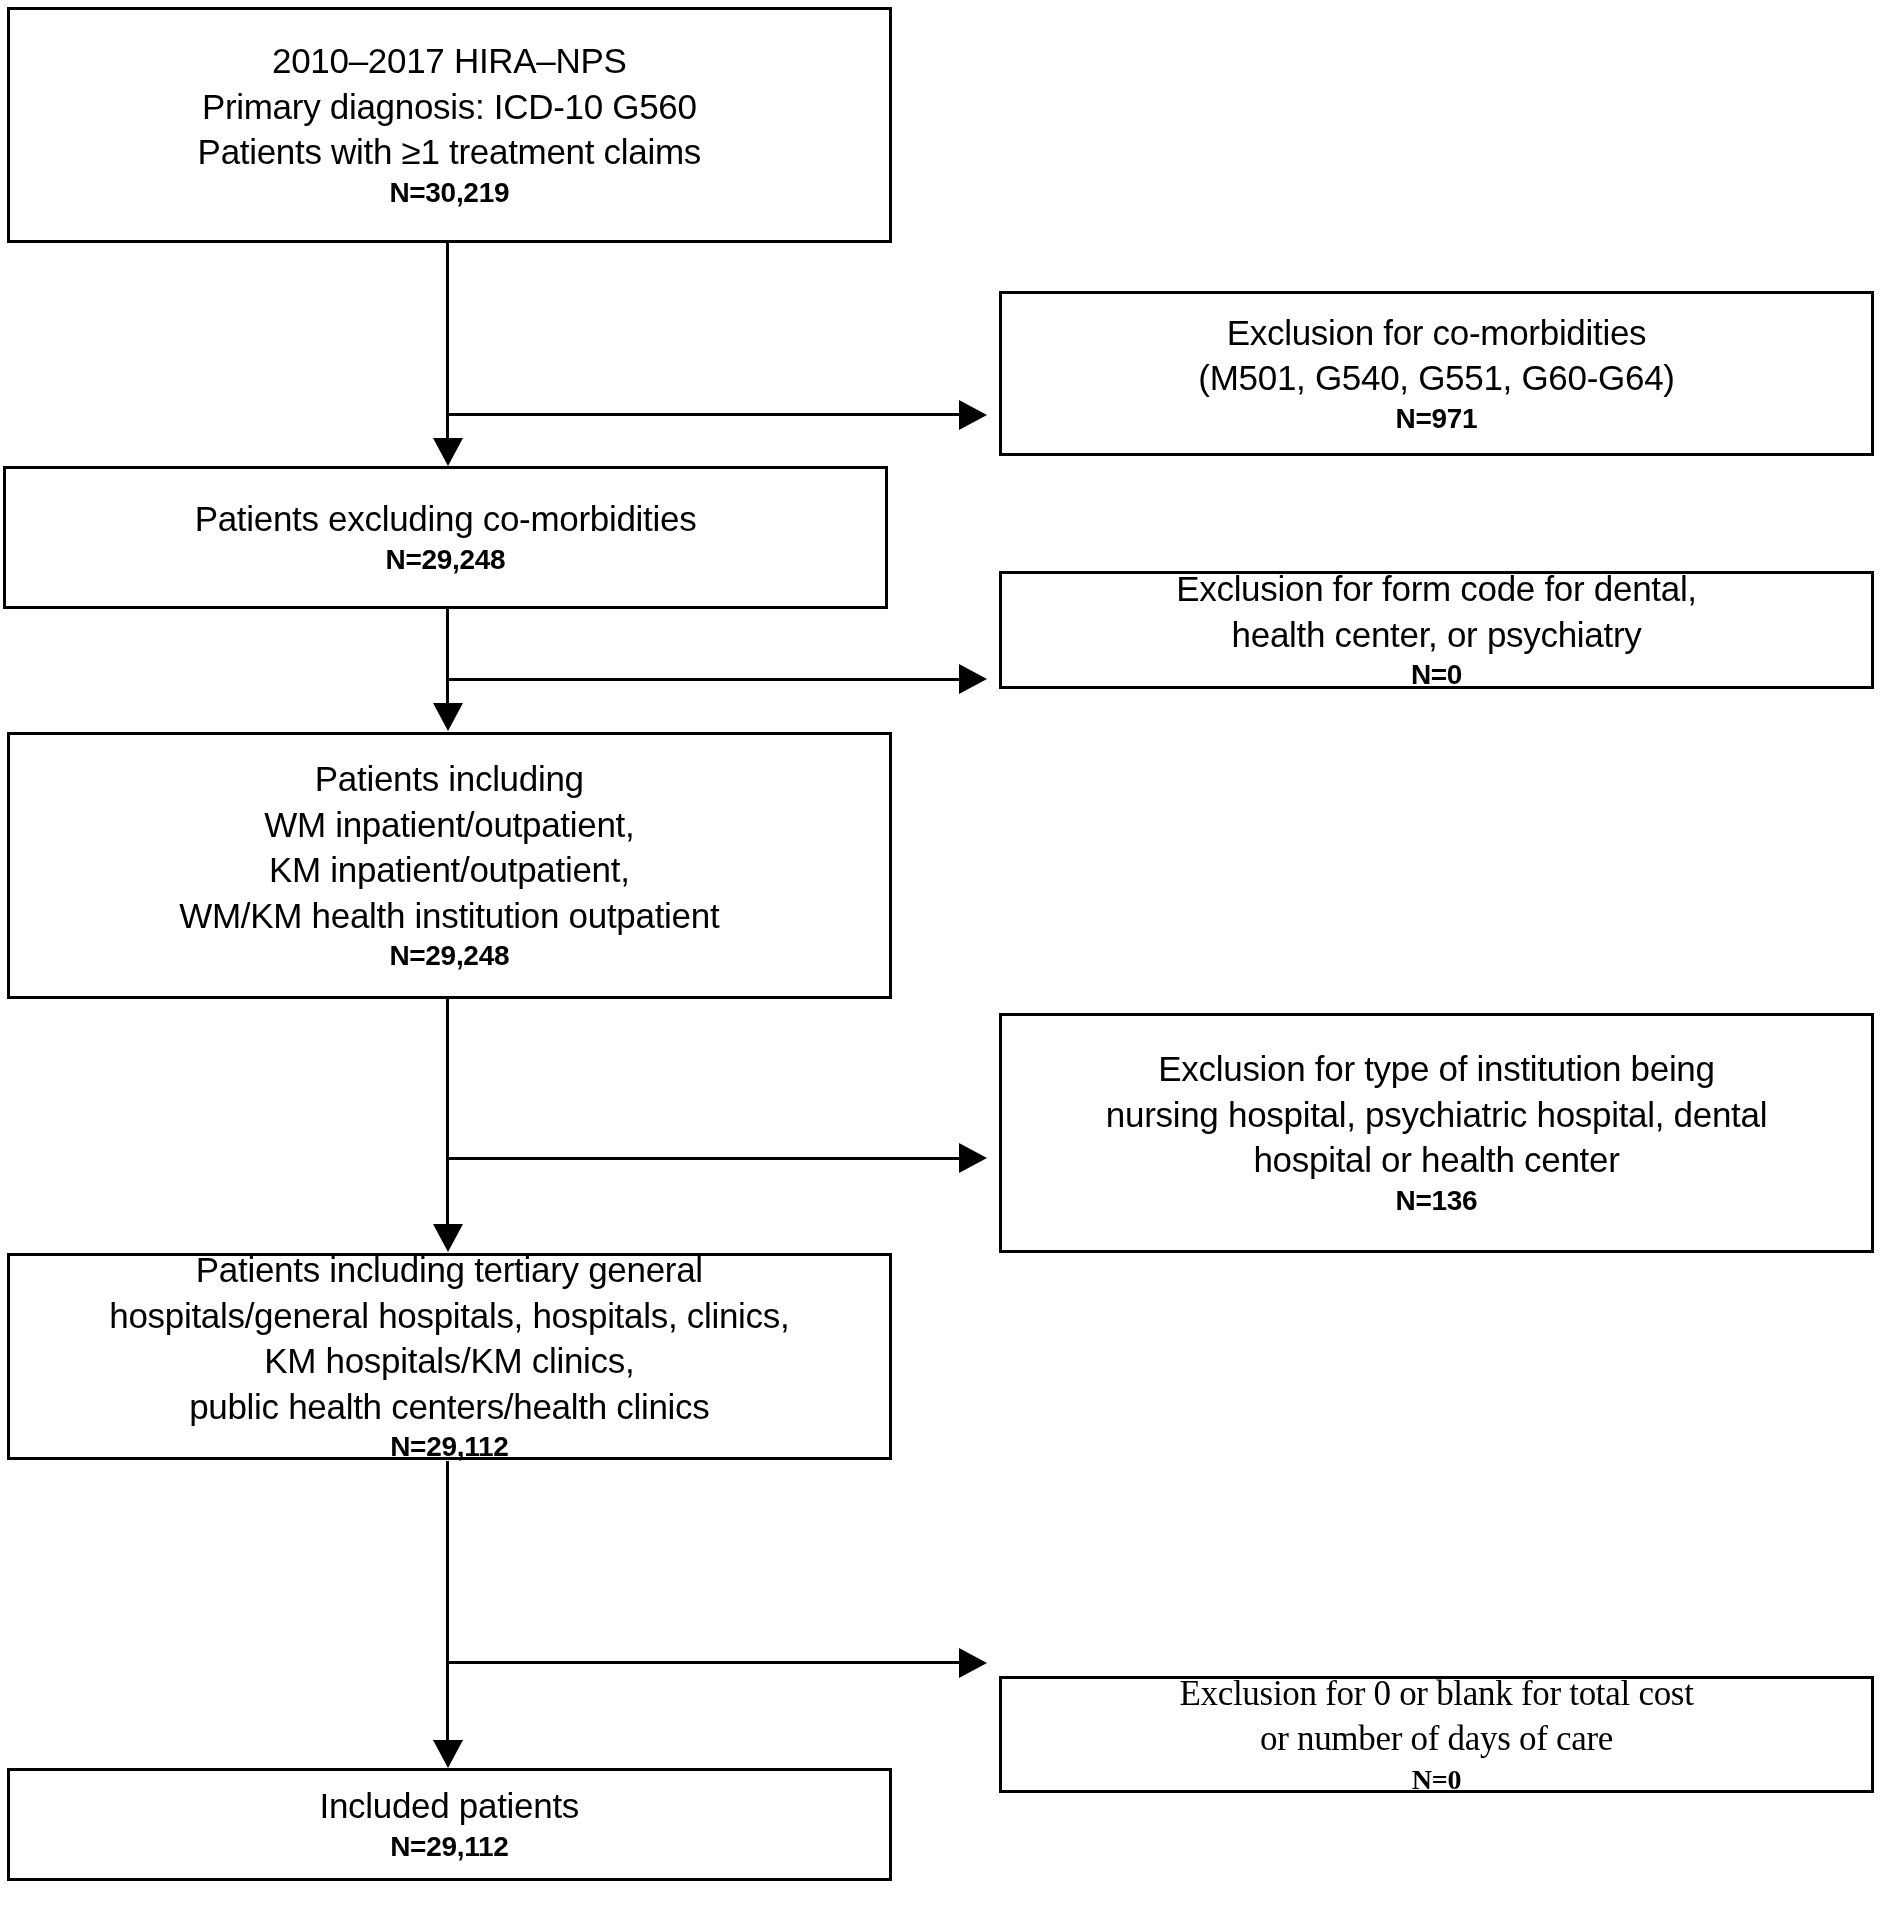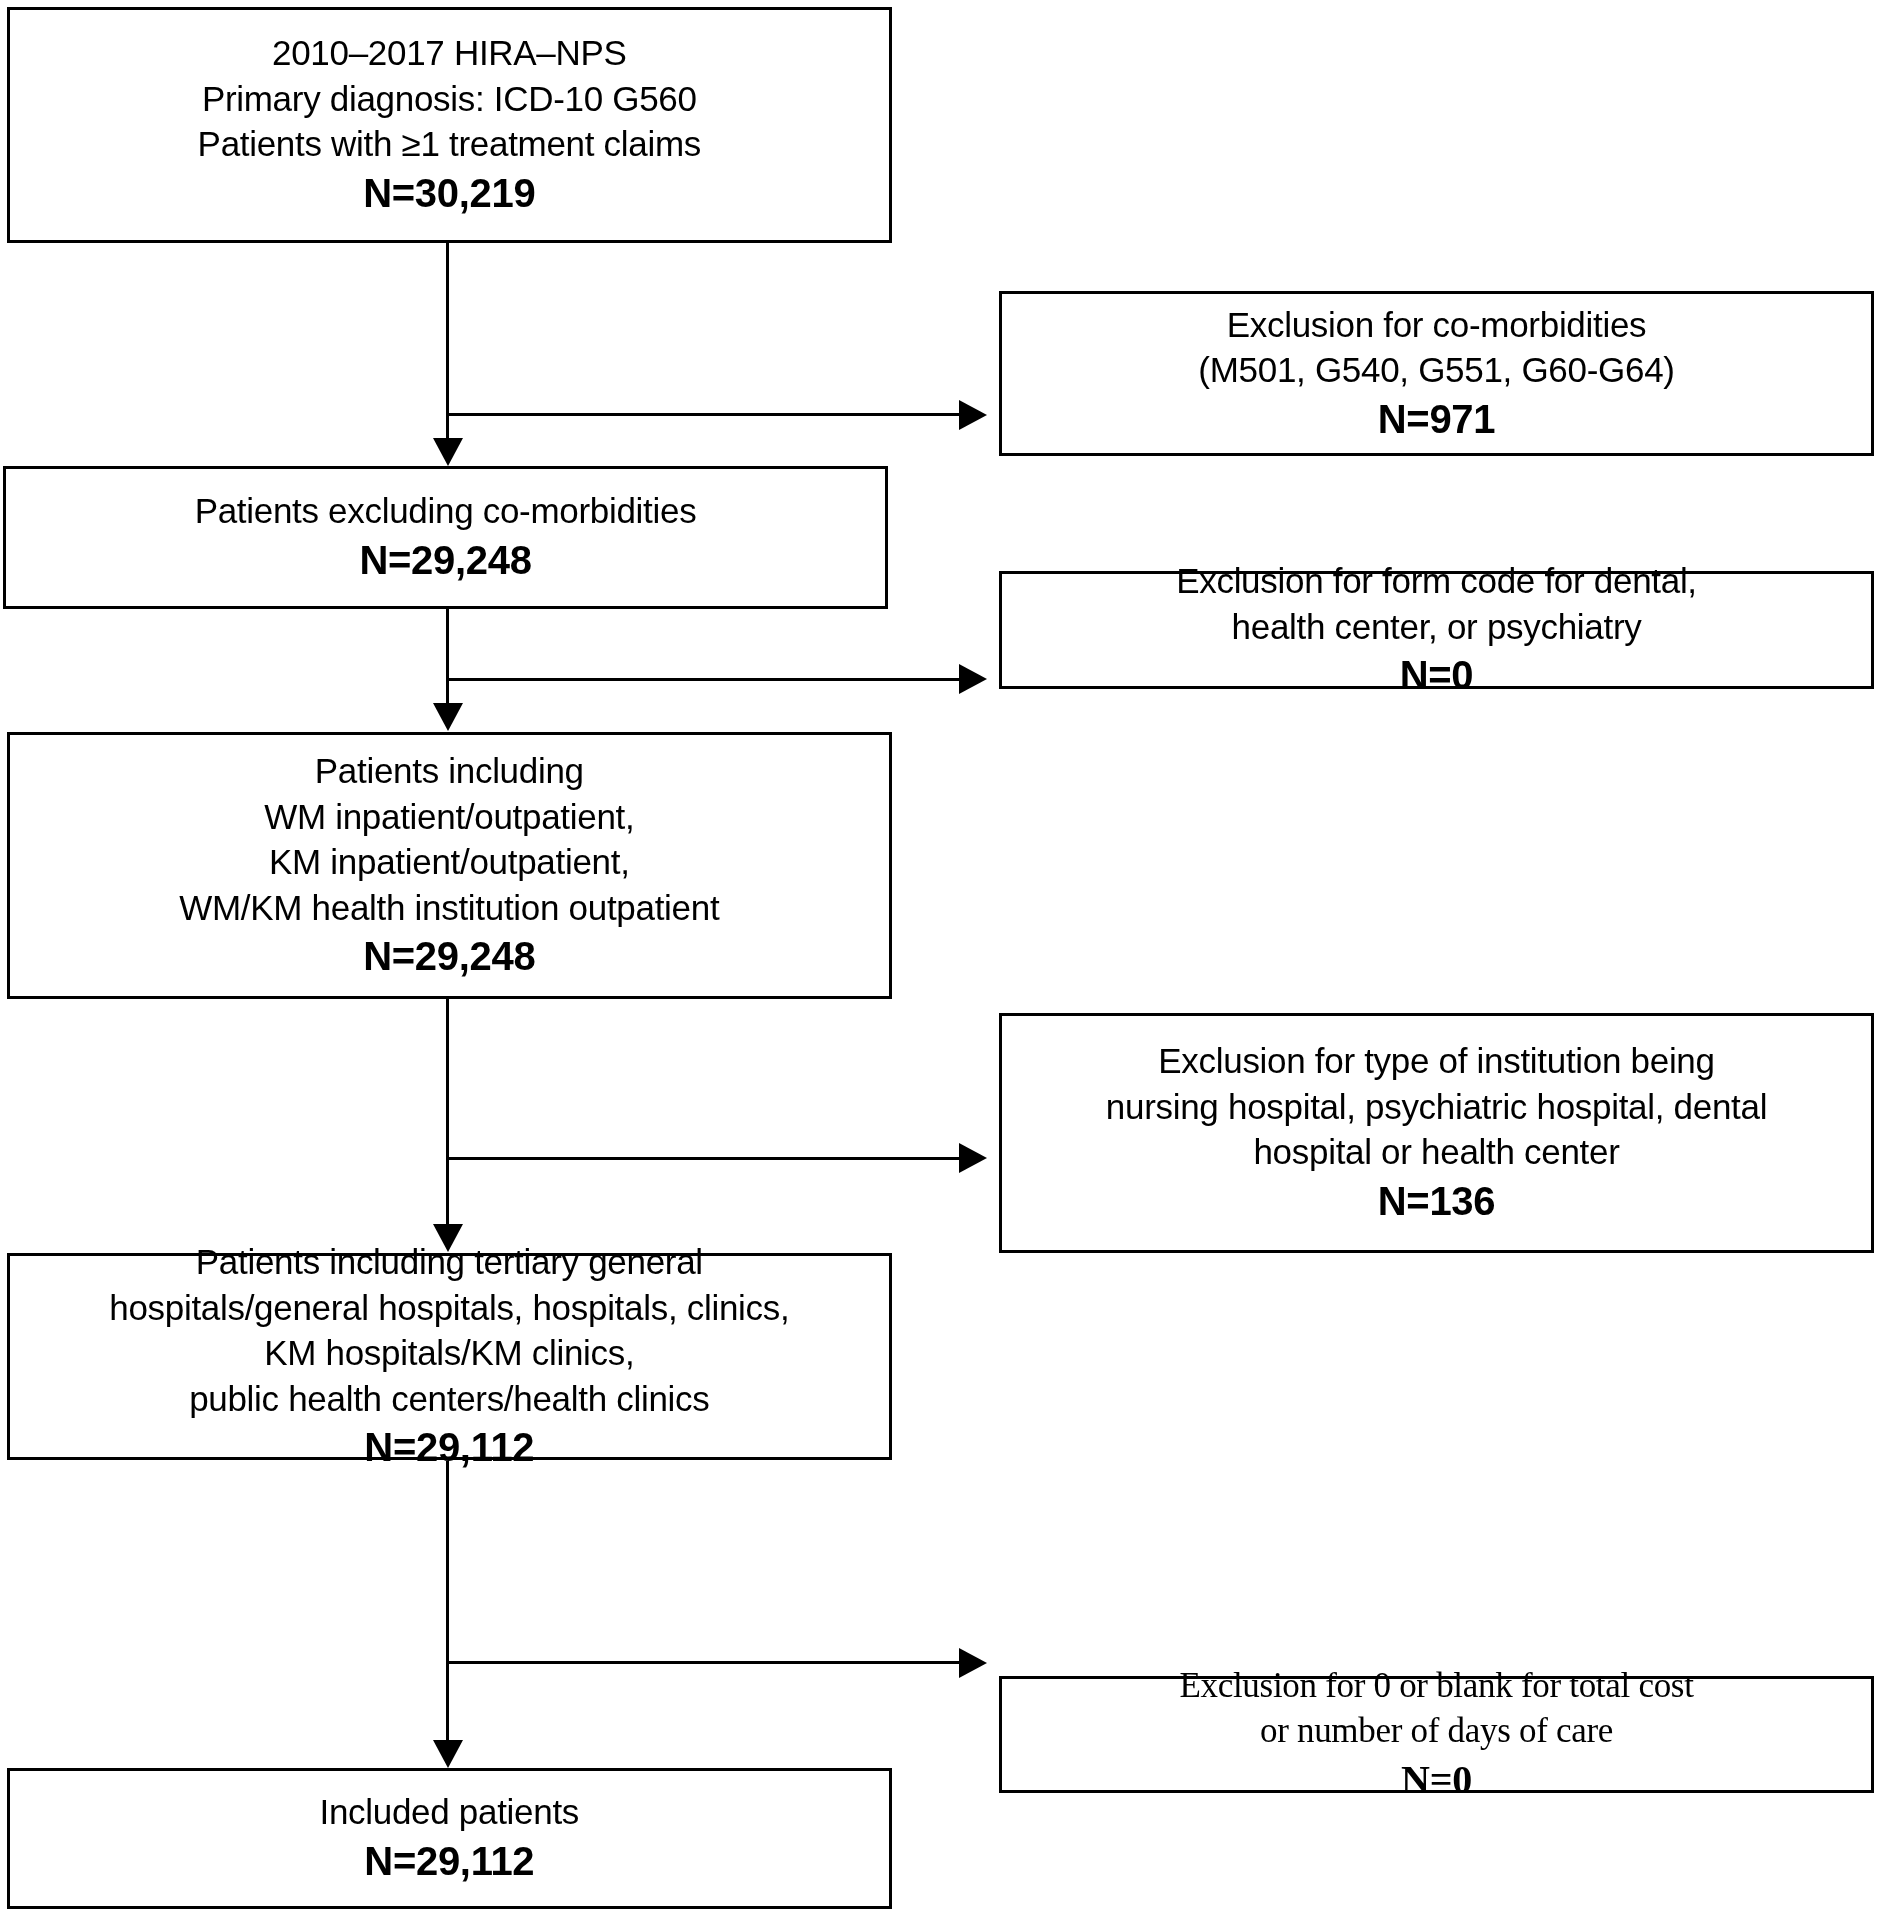--- a/index.html
+++ b/index.html
@@ -31,21 +31,21 @@
   .node .line {
     display: block;
     font-size: 35px;
     line-height: 1.30;
     font-weight: 400;
     white-space: nowrap;
     letter-spacing: -0.3px;
   }
   .node .count {
     display: block;
-    font-size: 40px;
+    font-size: 28px;
     line-height: 1.32;
     font-weight: 700;
     white-space: nowrap;
     letter-spacing: -0.3px;
   }
   
   .vline {
     position: absolute;
     width: 3.4px;
     background: #000000;
@@ -98,21 +98,21 @@
   </div>
 
   <div class="node" style="left:6.8px; top:1253px; width:885px; height:207px;">
     <span class="line">Patients including tertiary general</span>
     <span class="line">hospitals/general hospitals, hospitals, clinics,</span>
     <span class="line">KM hospitals/KM clinics,</span>
     <span class="line">public health centers/health clinics</span>
     <span class="count">N=29,112</span>
   </div>
 
-  <div class="node" style="left:6.8px; top:1768px; width:885px; height:141px;">
+  <div class="node" style="left:6.8px; top:1768px; width:885px; height:113px;">
     <span class="line">Included patients</span>
     <span class="count">N=29,112</span>
   </div>
 
   <div class="node" style="left:999px; top:291px; width:875px; height:165px;">
     <span class="line">Exclusion for co-morbidities</span>
     <span class="line">(M501, G540, G551, G60-G64)</span>
     <span class="count">N=971</span>
   </div>
 

